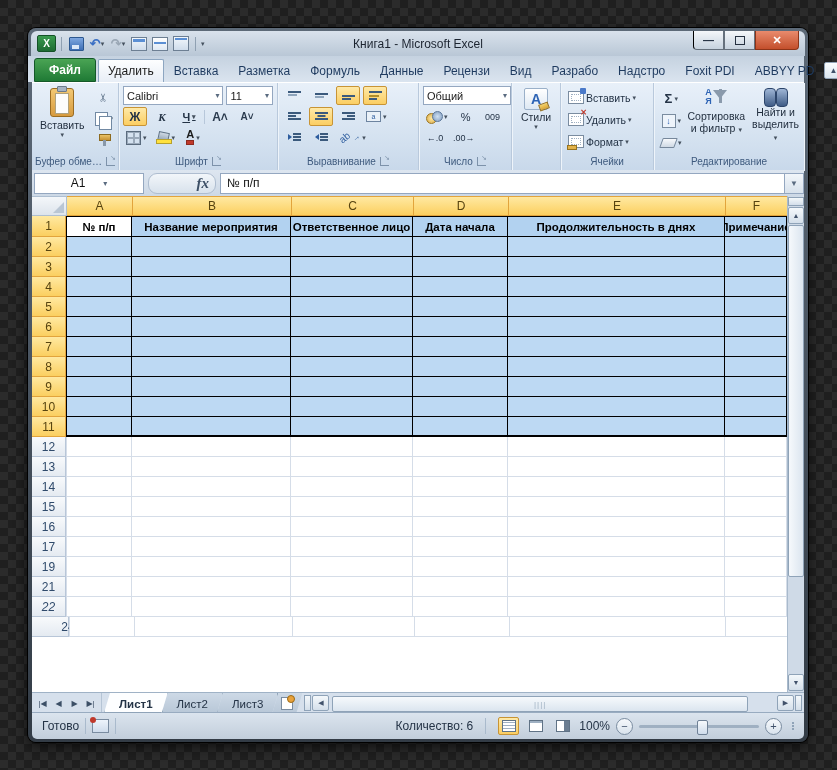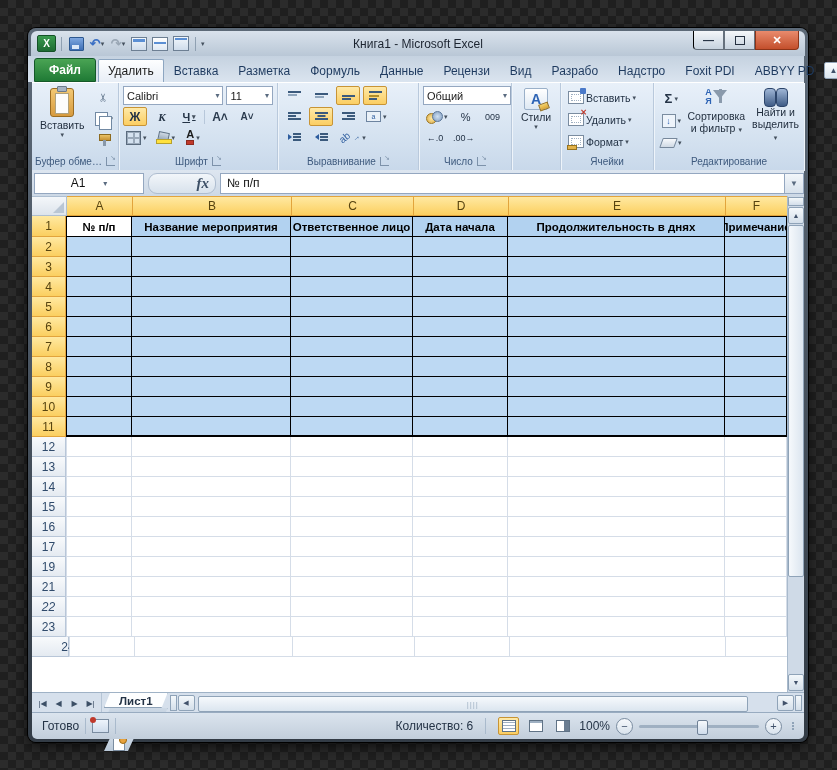--- a/index.html
+++ b/index.html
@@ -702,29 +702,20 @@
         <div class="grow">
           <div class="rowhead" style="width: 34px; font-style: italic;">22</div>
           <div class="cell wcell first" style="width: 66px;"></div>
           <div class="cell wcell" style="width: 159px;"></div>
           <div class="cell wcell" style="width: 122px;"></div>
           <div class="cell wcell" style="width: 95px;"></div>
           <div class="cell wcell" style="width: 217px;"></div>
           <div class="cell wcell" style="width: 62px;"></div>
         </div>
         <div class="grow">
-          <div class="rowhead" style="width: 34px;">23</div>
-          <div class="cell wcell first" style="width: 66px;"></div>
-          <div class="cell wcell" style="width: 159px;"></div>
-          <div class="cell wcell" style="width: 122px;"></div>
-          <div class="cell wcell" style="width: 95px;"></div>
-          <div class="cell wcell" style="width: 217px;"></div>
-          <div class="cell wcell" style="width: 62px;"></div>
-        </div>
-        <div class="grow">
           <div class="rowhead" style="width: 34px; padding-left: 36px;">24</div>
           <div class="cell wcell first" style="width: 66px;"></div>
           <div class="cell wcell" style="width: 159px;"></div>
           <div class="cell wcell" style="width: 122px;"></div>
           <div class="cell wcell" style="width: 95px;"></div>
           <div class="cell wcell" style="width: 217px;"></div>
           <div class="cell wcell" style="width: 62px;"></div>
         </div>
       </div>
     <div class="vscroll">
@@ -735,21 +726,21 @@
     </div>
   </div>
 
   <div class="sheetrow">
     <div class="nav">
       <span class="navb">|◀</span>
       <span class="navb">◀</span>
       <span class="navb">▶</span>
       <span class="navb">▶|</span>
     </div>
-    <div class="stabs" style="padding-left:8px;flex-direction:column;">
+    <div class="stabs" style="padding-left:8px;">
       <div class="stab active">Лист1</div>
       <div class="stab">Лист2</div>
       <div class="stab">Лист3</div>
       <div class="instab">
           <span class="insheet-ic"></span>
         </div>
     </div>
     <div class="hscroll">
       <span class="h-split"></span>
       <span class="hs-btn">◀</span>

